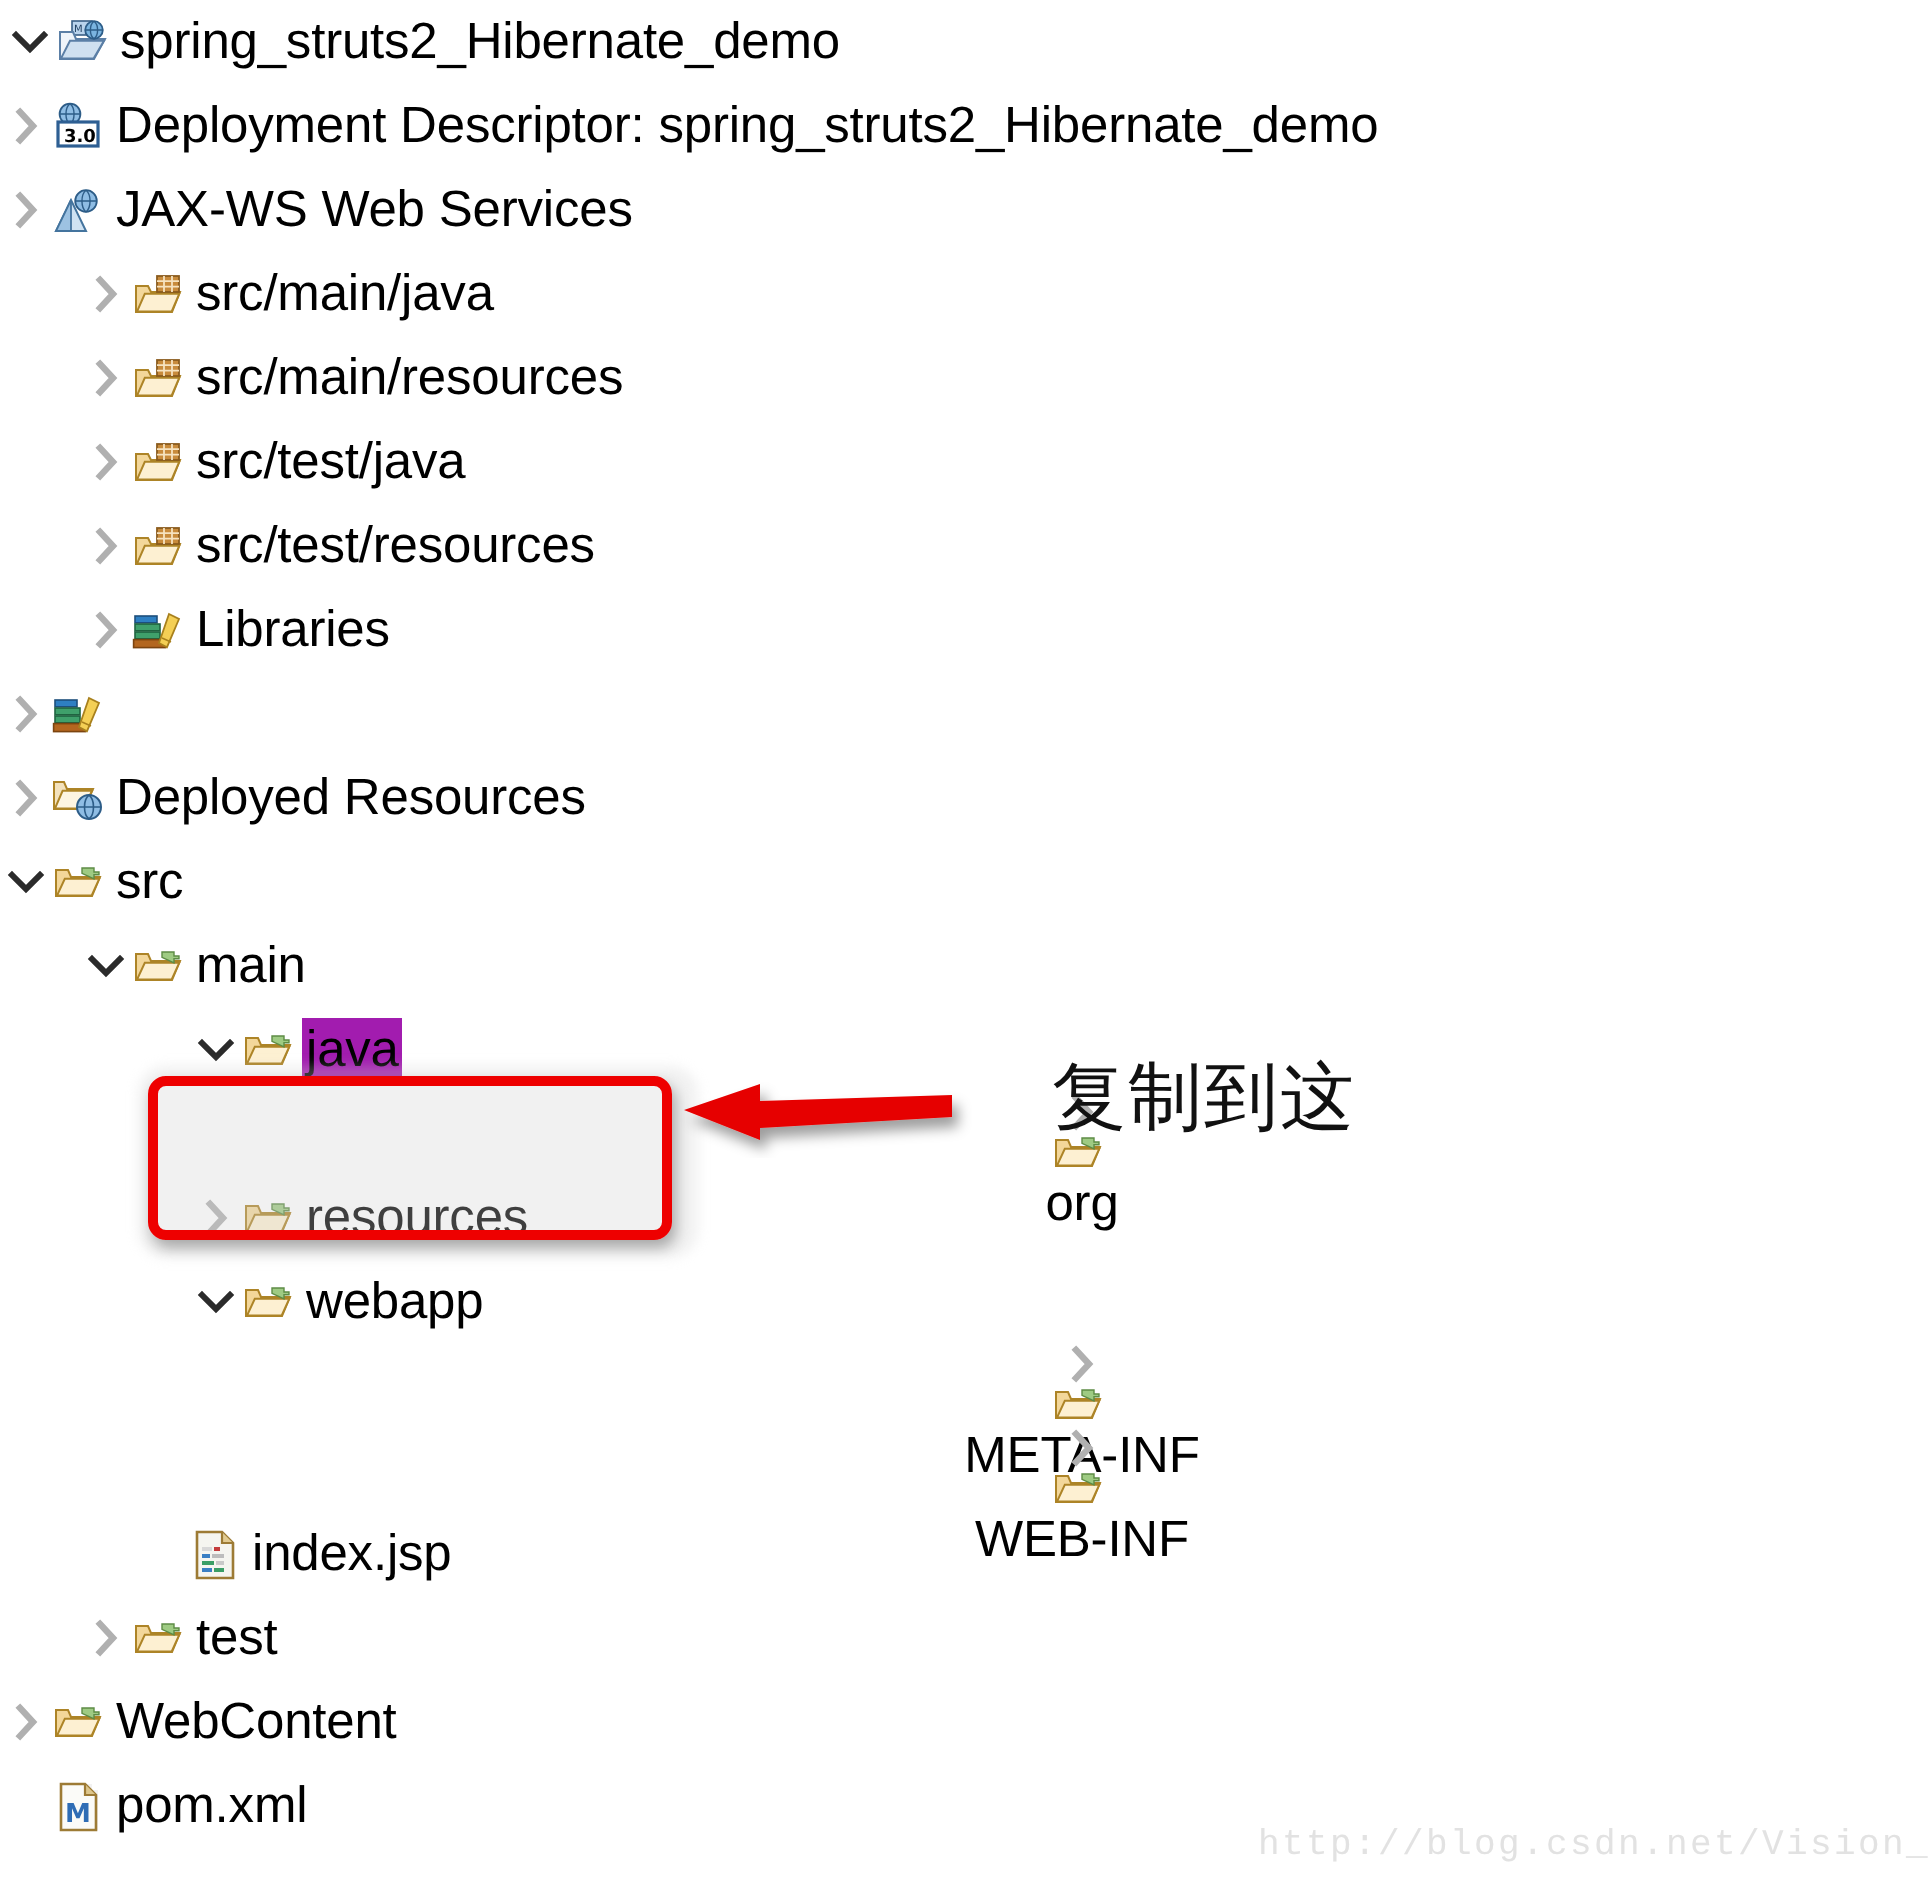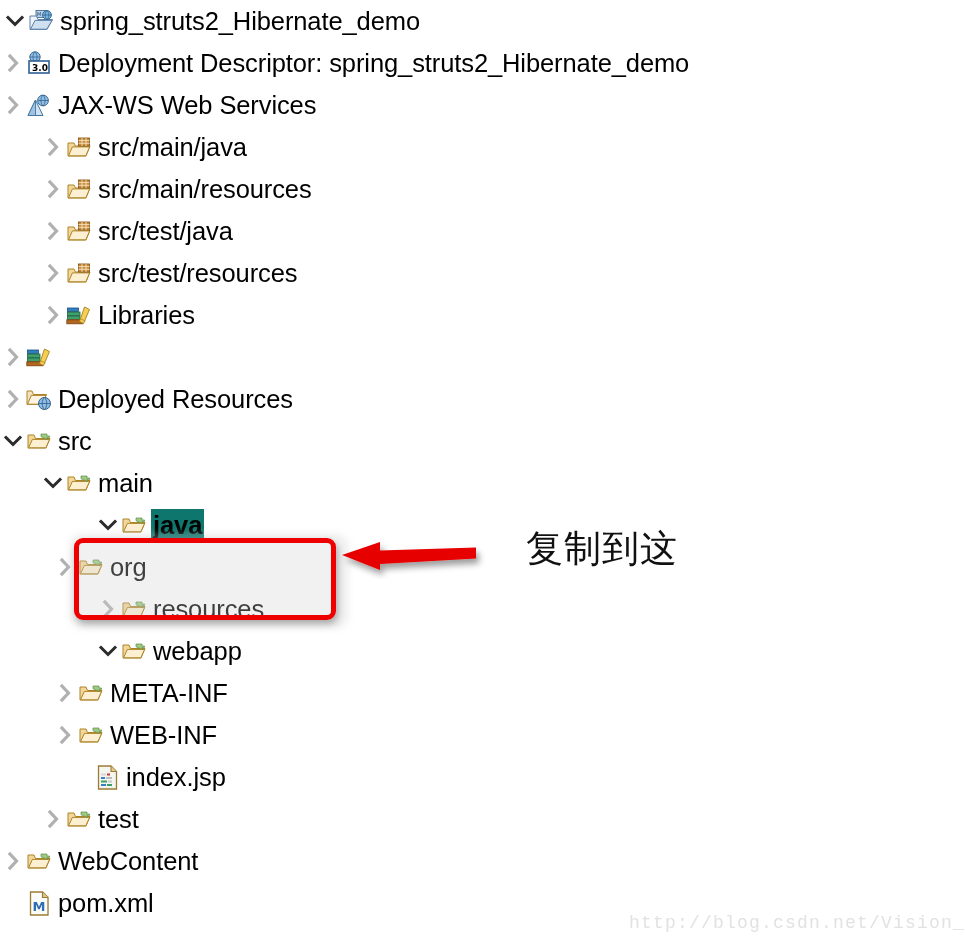--- a/index.html
+++ b/index.html
@@ -51,30 +51,29 @@
   }
   .icon svg { display: block; }
   .label {
     font-size: 25.5px;
     line-height: 30px;
     color: #000000;
     letter-spacing: -0.1px;
     padding: 1px 2px 2px 2px;
   }
   .label.selected {
-    background: #0f766e;
-    font-weight: bold;
+    background: #a21caf;
   }
 
   
   .ind-0 { padding-left: 2px; }
   .ind-1 { }
   .ind-2 { padding-left: 40px; }
   .ind-3 { padding-left: 95px; }
-  .ind-4 { padding-left: 52px; }
+  .ind-4 { padding-left: 117px; flex-direction: column; }
   .ind-5 { padding-left: 68px; }
 
   
   #callout-box {
     position: absolute;
     left: 74px;
     top: 538px;
     width: 262px;
     height: 82px;
     box-sizing: border-box;

